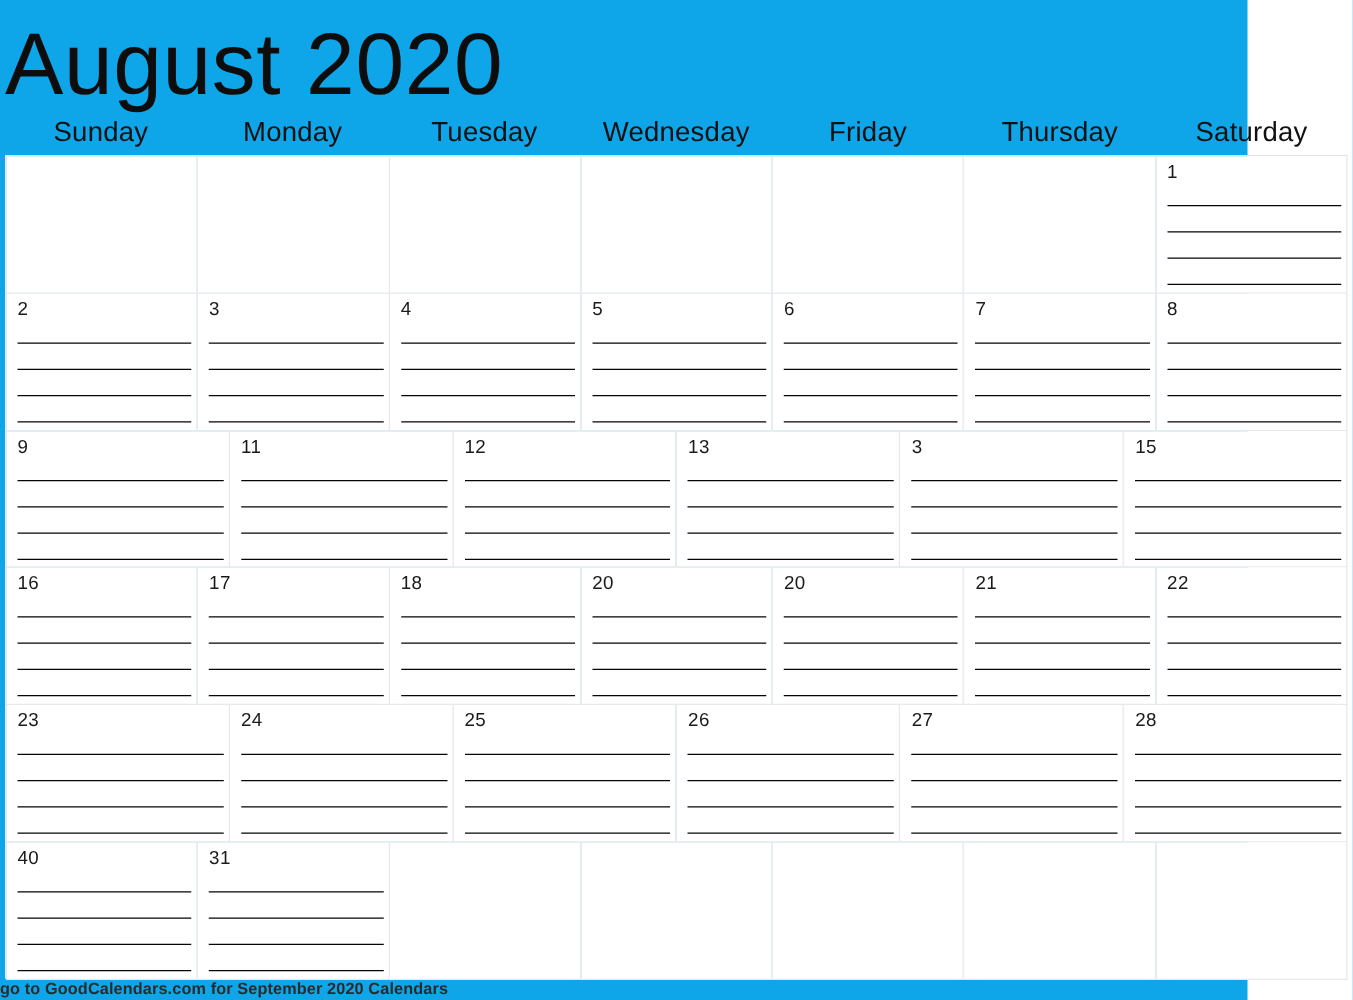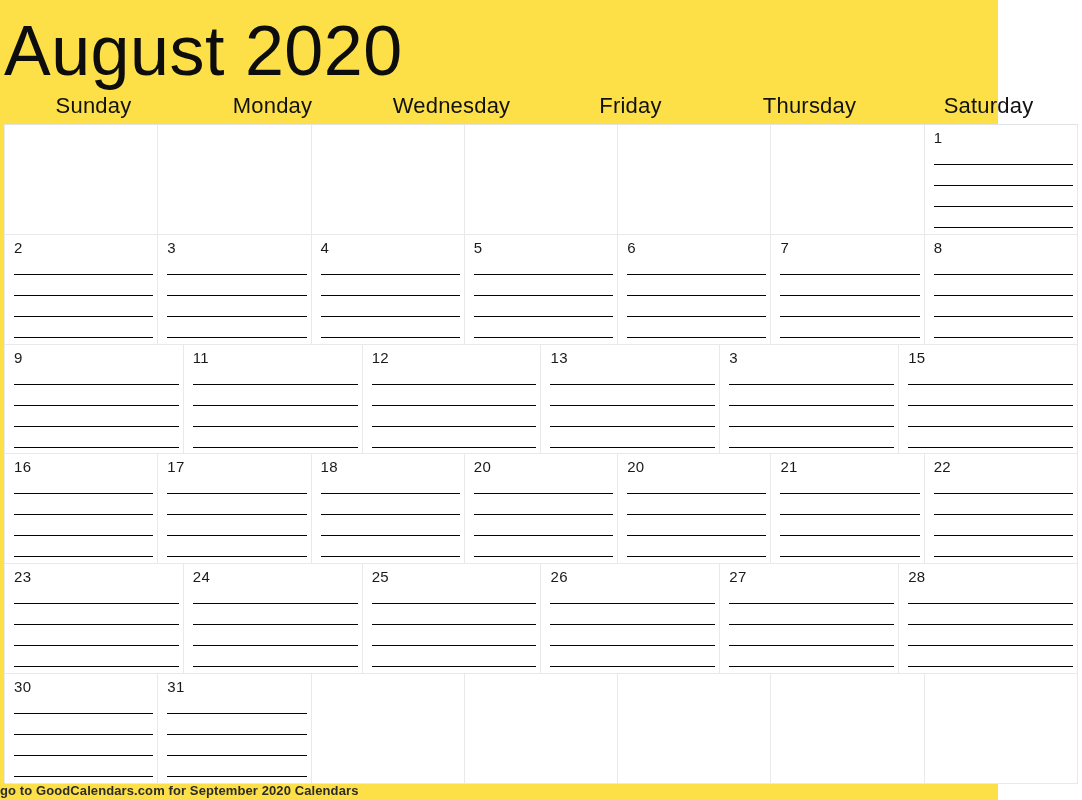--- a/index.html
+++ b/index.html
@@ -13,21 +13,21 @@
     overflow: hidden;
     font-family: "Liberation Sans", sans-serif;
     color: #111111;
     -webkit-font-smoothing: antialiased;
   }
 
   #page {
     position: relative;
     width: 998px;
     height: 800px;
-    background: #fde047;
+    background: #0ea5e9;
   }
 
   
   .cal-title {
     position: absolute;
     left: 4px;
     top: 9px;
     font-size: 70px;
     line-height: 84px;
     font-weight: 300;
@@ -132,20 +132,21 @@
 </head>
 <body>
 
 <div id="page">
 
   <div class="cal-title">August 2020</div>
 
   <div class="weekday-row">
     <div class="weekday-cell">Sunday</div>
     <div class="weekday-cell">Monday</div>
+    <div class="weekday-cell">Tuesday</div>
     <div class="weekday-cell">Wednesday</div>
     <div class="weekday-cell">Friday</div>
     <div class="weekday-cell">Thursday</div>
     <div class="weekday-cell">Saturday</div>
   </div>
 
   <div class="cal-grid" id="cal-grid">
       <div class="cal-week">
         <div class="cal-cell empty"></div>
         <div class="cal-cell empty"></div>
@@ -400,21 +401,21 @@
           <div class="write-lines">
             <div class="write-line l1"></div>
             <div class="write-line l2"></div>
             <div class="write-line l3"></div>
             <div class="write-line l4"></div>
           </div>
         </div>
       </div>
       <div class="cal-week">
         <div class="cal-cell">
-          <div class="date-num">30</div>
+          <div class="date-num">40</div>
           <div class="write-lines">
             <div class="write-line l1"></div>
             <div class="write-line l2"></div>
             <div class="write-line l3"></div>
             <div class="write-line l4"></div>
           </div>
         </div>
         <div class="cal-cell">
           <div class="date-num">31</div>
           <div class="write-lines">

